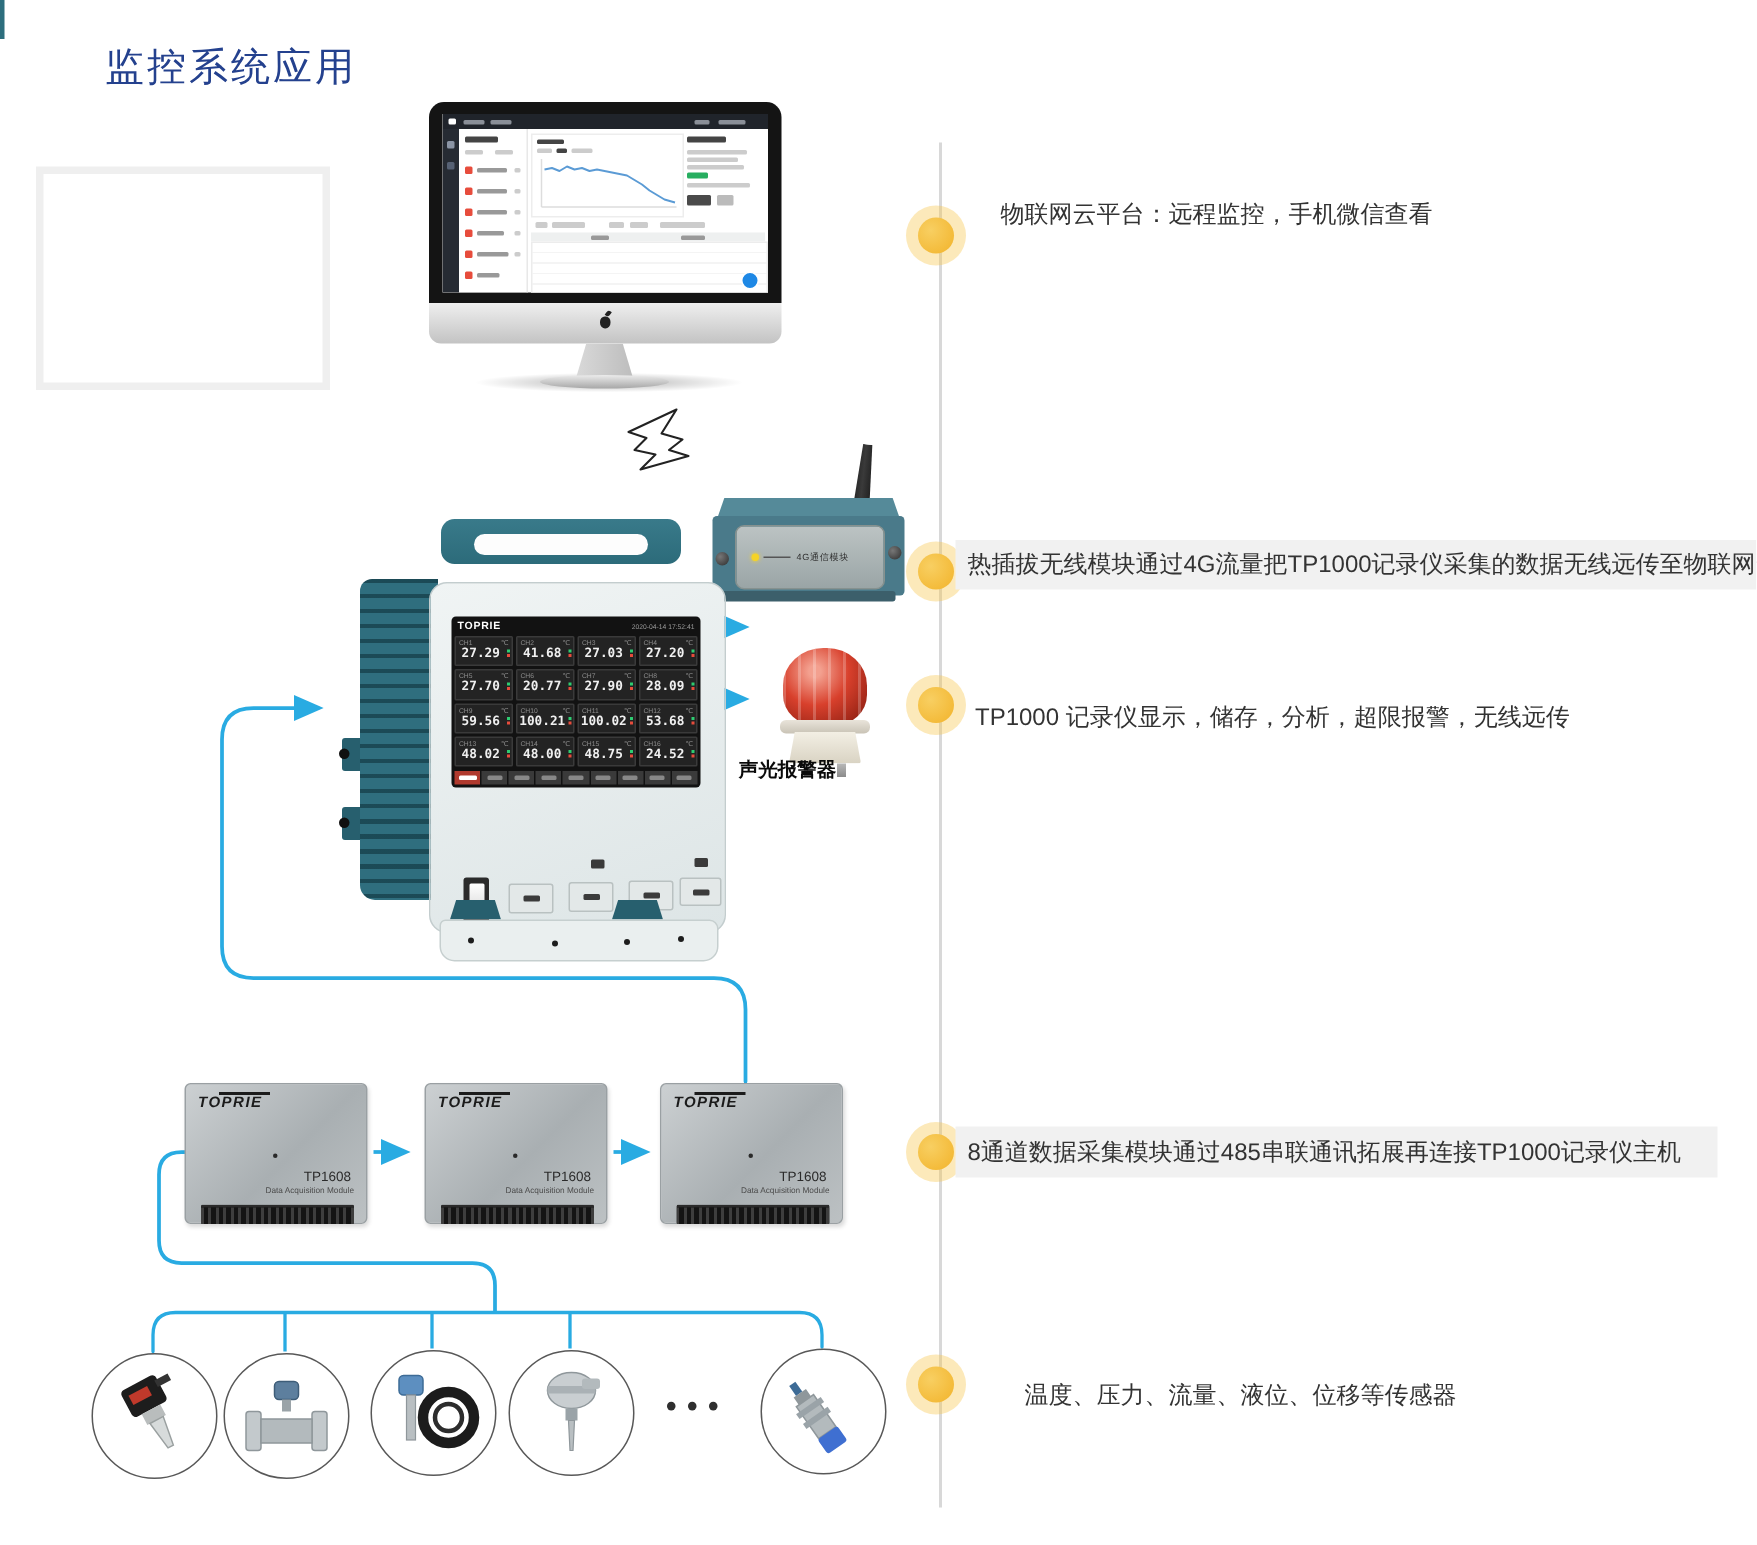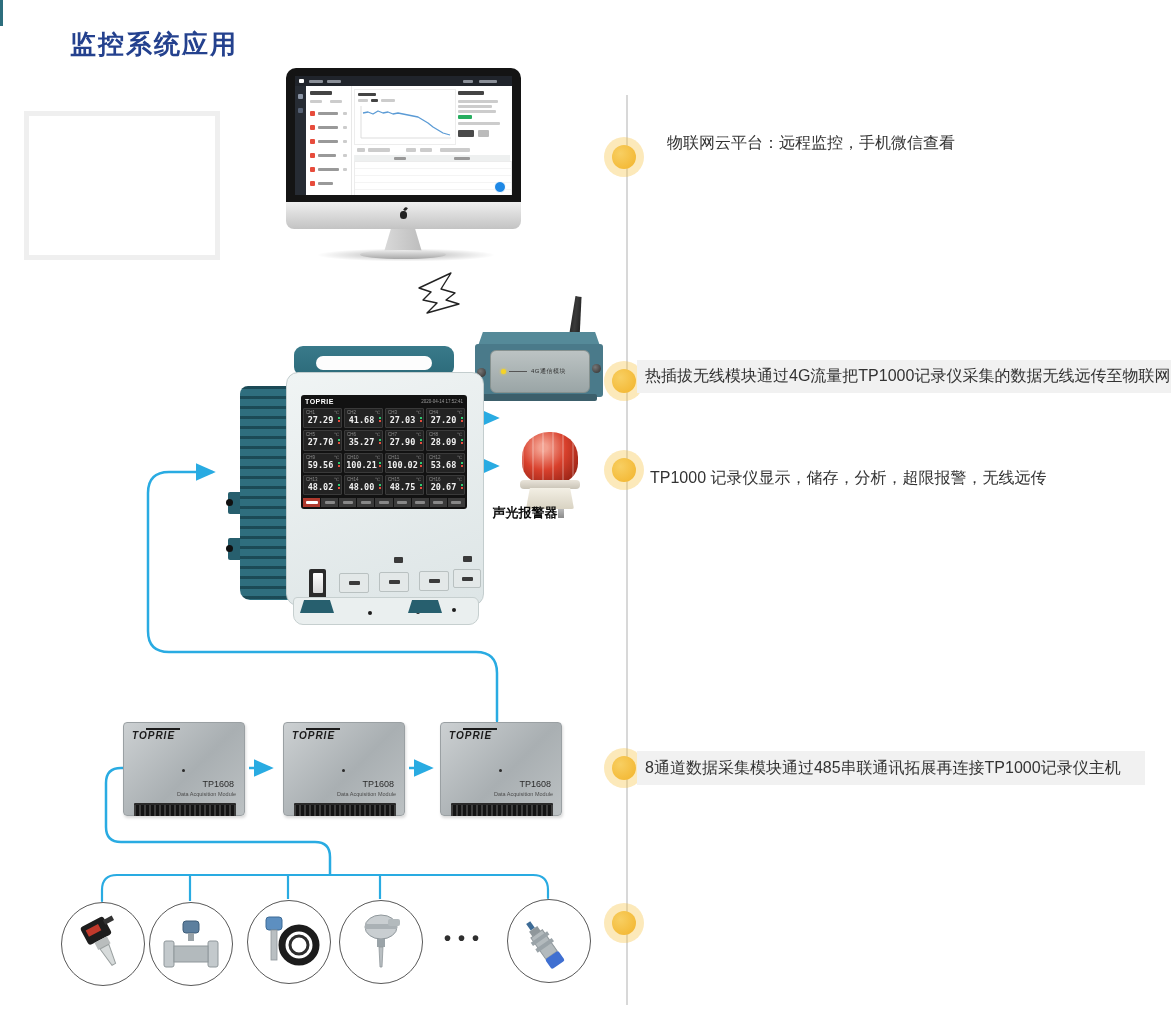--- a/index.html
+++ b/index.html
@@ -1,20 +1,20 @@
 <!DOCTYPE html>
 <html><head>
 <meta charset="utf-8">
 <style>
   html,body{margin:0;padding:0;background:#fff;}
   body{font-family:"Liberation Sans","DejaVu Sans",sans-serif;}
   #canvas{position:relative;width:1171px;height:1030px;background:#fff;overflow:hidden;}
   .abs{position:absolute;}
   
-  .page-title{font-size:26px;letter-spacing:2px;color:#24418E;font-weight:700;}
+  .page-title{font-size:26px;letter-spacing:2px;color:#24418E;font-weight:400;}
   .corner-sliver{background:#2d6e7d;}
   .placeholder-box{border:5px solid #efefef;background:#fff;}
   
   .tl-line{width:2px;background:#d8d8d8;}
   .bullet{width:40px;height:40px;border-radius:50%;background:rgba(247,198,73,.38);display:flex;align-items:center;justify-content:center;}
   .bullet::after{content:"";width:24px;height:24px;border-radius:50%;background:radial-gradient(circle at 35% 35%,#f8cf62,#f2b32a);}
   .tl-text{font-size:16px;color:#333;white-space:nowrap;}
   .tl-bar{background:#f1f1f1;display:flex;align-items:center;}
   .tl-bar .tl-text{margin-left:8px;}
   
@@ -54,21 +54,21 @@
   .dome-ring{background:linear-gradient(180deg,#e9e4da,#c9c3b6);border-radius:4px;}
   .alarm-base{background:linear-gradient(180deg,#f3efe4,#d9d3c3);clip-path:polygon(8% 0,92% 0,100% 100%,0 100%);border-radius:2px;}
   .pin{background:linear-gradient(180deg,#b9b9b9,#8b8b8b);}
   .alarm-label{font-size:13px;font-weight:600;color:#0a0a0a;text-align:center;white-space:nowrap;}
   
   .handle{background:linear-gradient(180deg,#397a8a,#2c6b7a);border-radius:9px;}
   .handle-hole{background:#fdfdfd;border-radius:7px;}
   .side-panel{background:#2f6e7e;border-radius:8px 0 0 10px;background-image:repeating-linear-gradient(180deg,rgba(8,38,46,.5) 0 3px,rgba(0,0,0,0) 3px 10px);}
   .knobbox{background:#275f6e;border-radius:2px;}
   .knob{width:7px;height:7px;border-radius:50%;background:#101010;}
-  .rec-face{background:linear-gradient(160deg,#f0f4f4,#dde5e6);border:1px solid #c3cdce;border-radius:12px;}
+  .rec-face{background:linear-gradient(160deg,#f0f4f4,#dde5e6);border:1px solid #c3cdce;border-radius:12px;margin-top:16px;}
   .rec-screen{background:#121212;border-radius:3px;overflow:hidden;}
   .rec-head{display:flex;align-items:center;justify-content:space-between;padding:0 4px;height:13px;}
   .rec-brand{color:#fff;font-size:7px;font-weight:700;letter-spacing:.5px;}
   .rec-time{color:#9a9a9a;font-size:4.5px;}
   .rec-grid{display:grid;grid-template-columns:repeat(4,1fr);grid-template-rows:repeat(4,1fr);gap:2px;}
   .cell{position:relative;background:#232323;border:1px solid #3a3a3a;border-radius:1px;}
   .cell .ch{position:absolute;top:1px;left:2px;font-size:4.5px;color:#8d8d8d;}
   .cell .unit{position:absolute;top:1px;right:2px;font-size:4.5px;color:#8d8d8d;}
   .cell .val{position:absolute;left:0;right:4px;top:6px;text-align:center;font-family:"DejaVu Sans Mono",monospace;font-size:8.5px;font-weight:700;color:#f0f0f0;}
   .cell .ind{position:absolute;right:1.5px;top:8px;width:2px;height:2px;background:#2ecc71;box-shadow:0 3px 0 #e74c3c;}
@@ -289,21 +289,21 @@
             </div>
           <div class="cell">
               <span class="ch">CH5</span>
               <span class="unit">℃</span>
               <span class="val">27.70</span>
               <span class="ind"></span>
             </div>
           <div class="cell">
               <span class="ch">CH6</span>
               <span class="unit">℃</span>
-              <span class="val">35.27</span>
+              <span class="val">20.77</span>
               <span class="ind"></span>
             </div>
           <div class="cell">
               <span class="ch">CH7</span>
               <span class="unit">℃</span>
               <span class="val">27.90</span>
               <span class="ind"></span>
             </div>
           <div class="cell">
               <span class="ch">CH8</span>
@@ -349,21 +349,21 @@
             </div>
           <div class="cell">
               <span class="ch">CH15</span>
               <span class="unit">℃</span>
               <span class="val">48.75</span>
               <span class="ind"></span>
             </div>
           <div class="cell">
               <span class="ch">CH16</span>
               <span class="unit">℃</span>
-              <span class="val">20.67</span>
+              <span class="val">24.52</span>
               <span class="ind"></span>
             </div>
         </div>
         <div class="rec-tabs abs" style="left:2px;top:103px;width:162px;height:9px;">
           <div class="tab active">
               <span class="bar"></span>
             </div>
           <div class="tab">
               <span class="bar"></span>
             </div>
@@ -504,14 +504,15 @@
   <div class="abs tl-bar" style="left:637px;top:360px;width:534px;height:33px;">
     <span class="tl-text">热插拔无线模块通过4G流量把TP1000记录仪采集的数据无线远传至物联网云平台</span>
   </div>
 
   <div class="abs tl-text" style="left:650px;top:468px;">TP1000 记录仪显示，储存，分析，超限报警，无线远传</div>
 
   <div class="abs tl-bar" style="left:637px;top:751px;width:508px;height:34px;">
     <span class="tl-text">8通道数据采集模块通过485串联通讯拓展再连接TP1000记录仪主机</span>
   </div>
 
+  <div class="abs tl-text" style="left:683px;top:920px;">温度、压力、流量、液位、位移等传感器</div>
 
 </div>
 
 </body></html>

